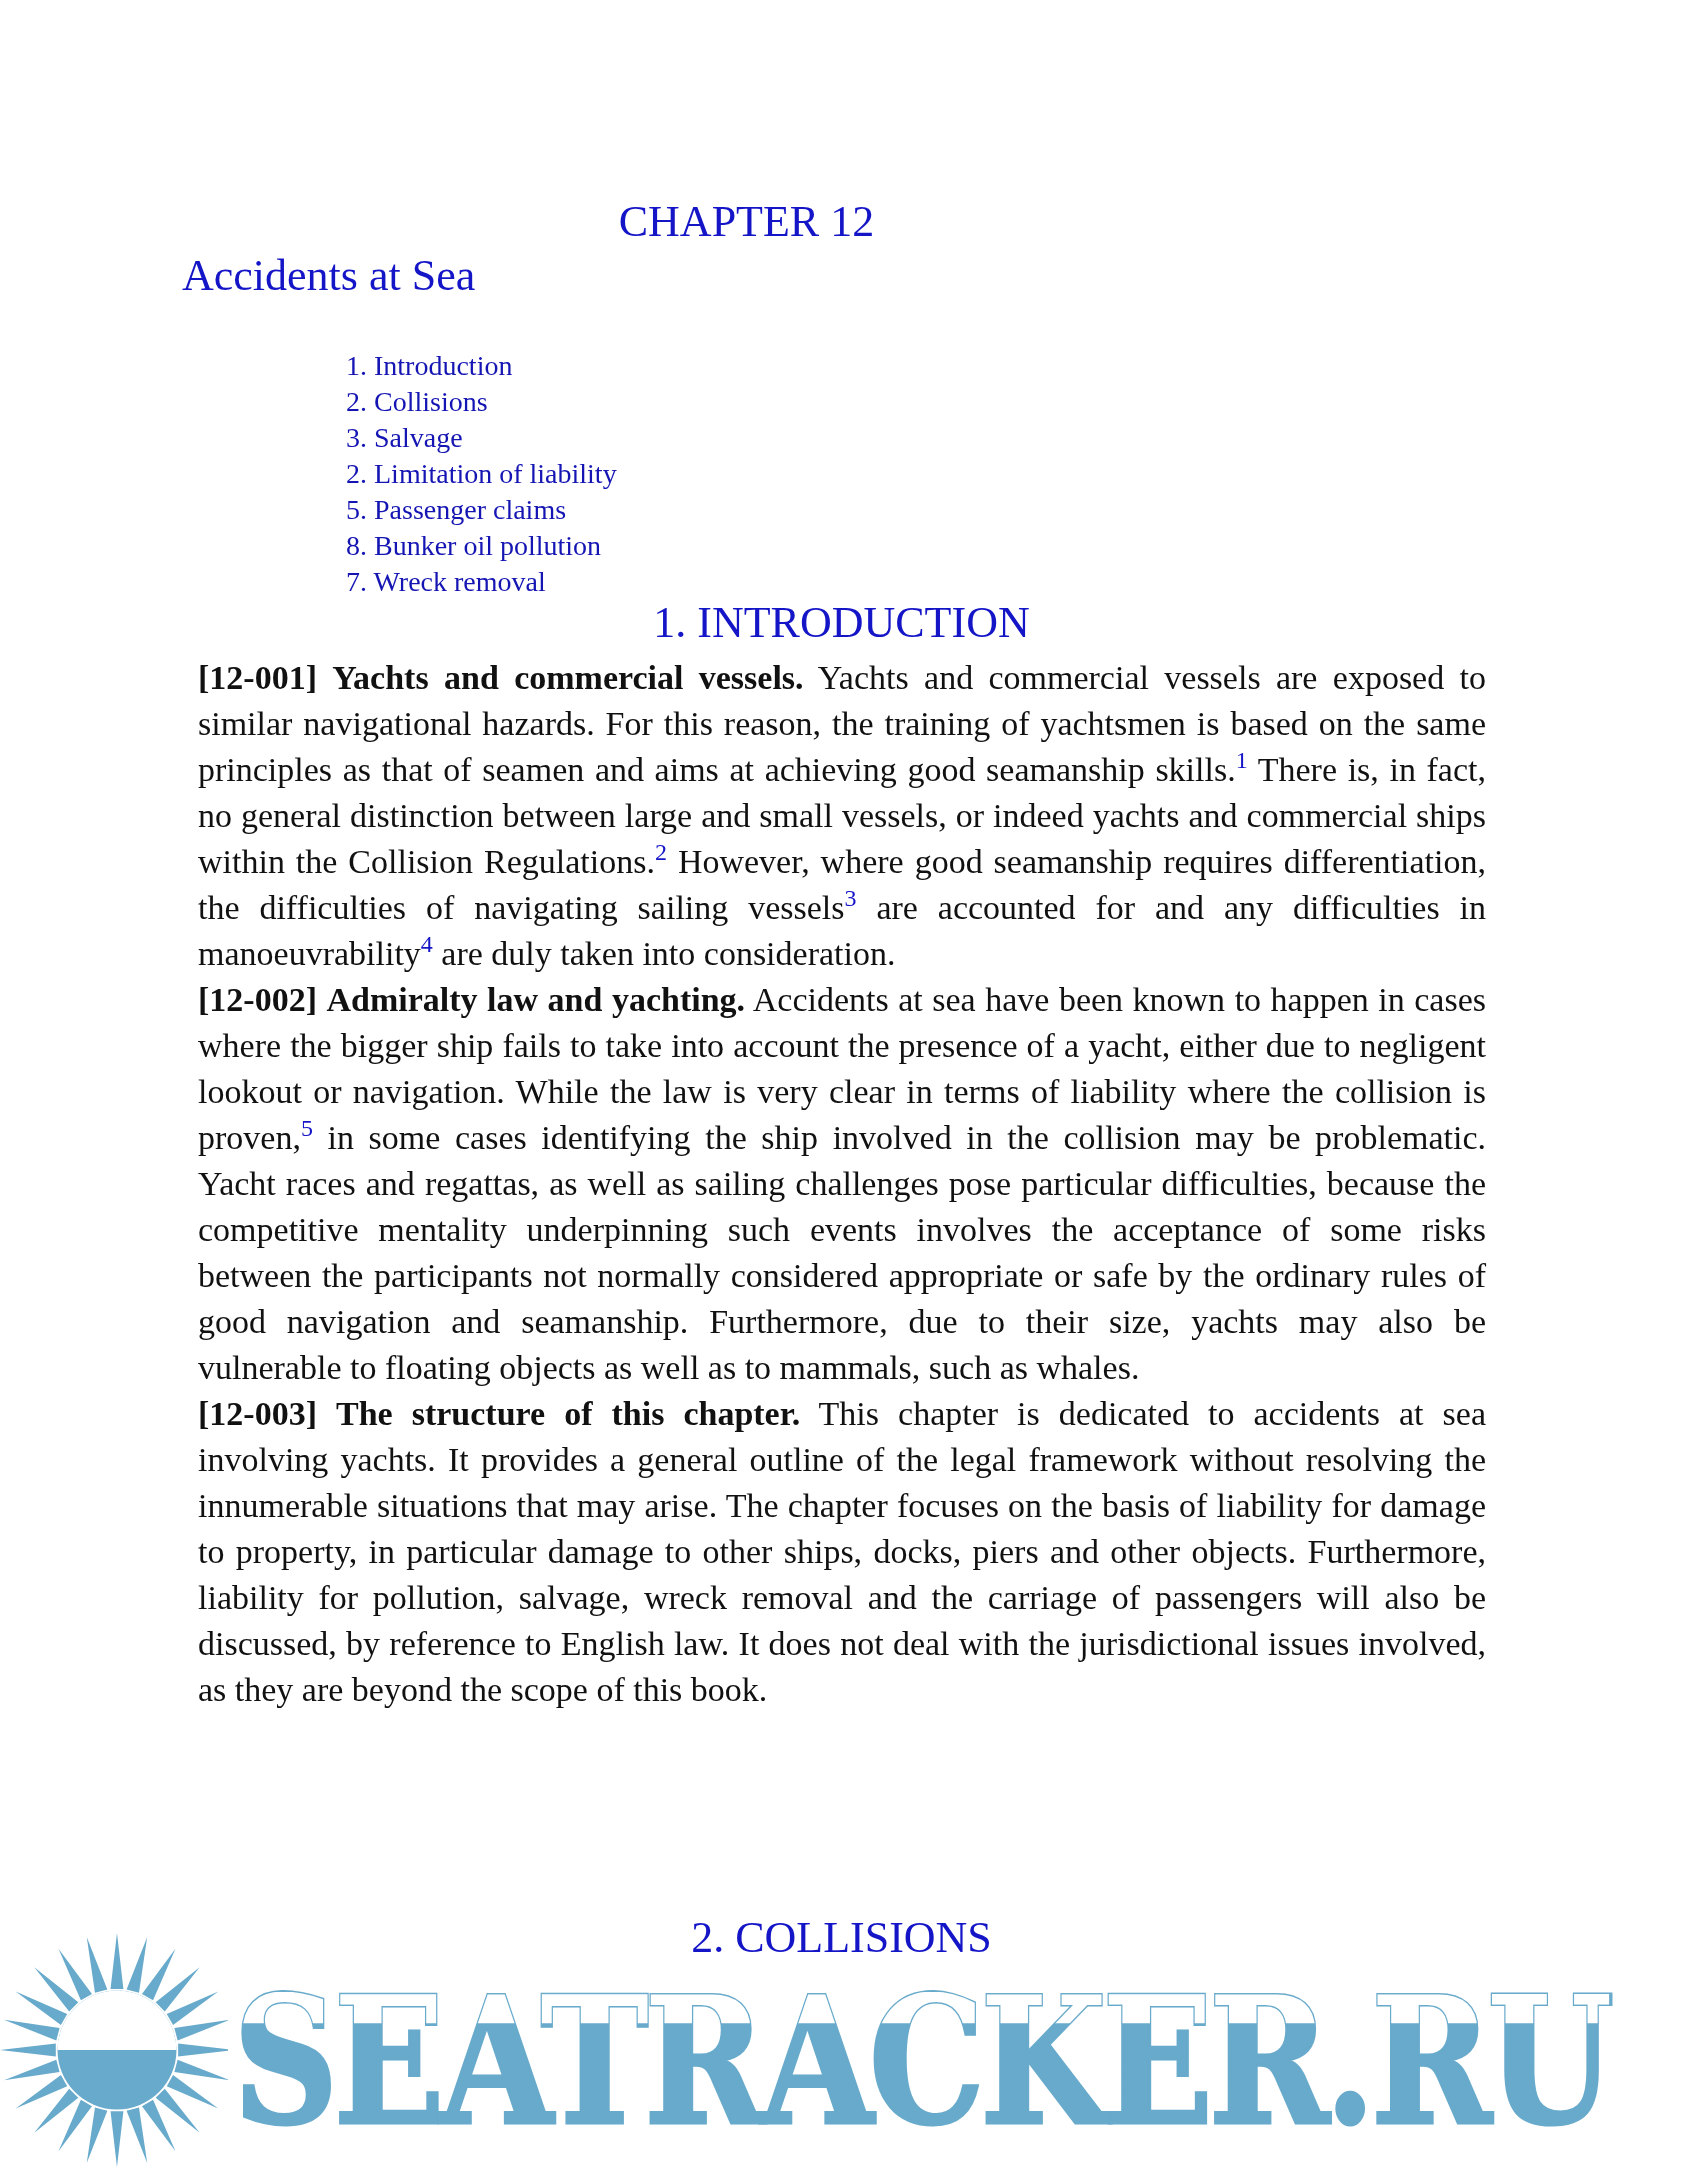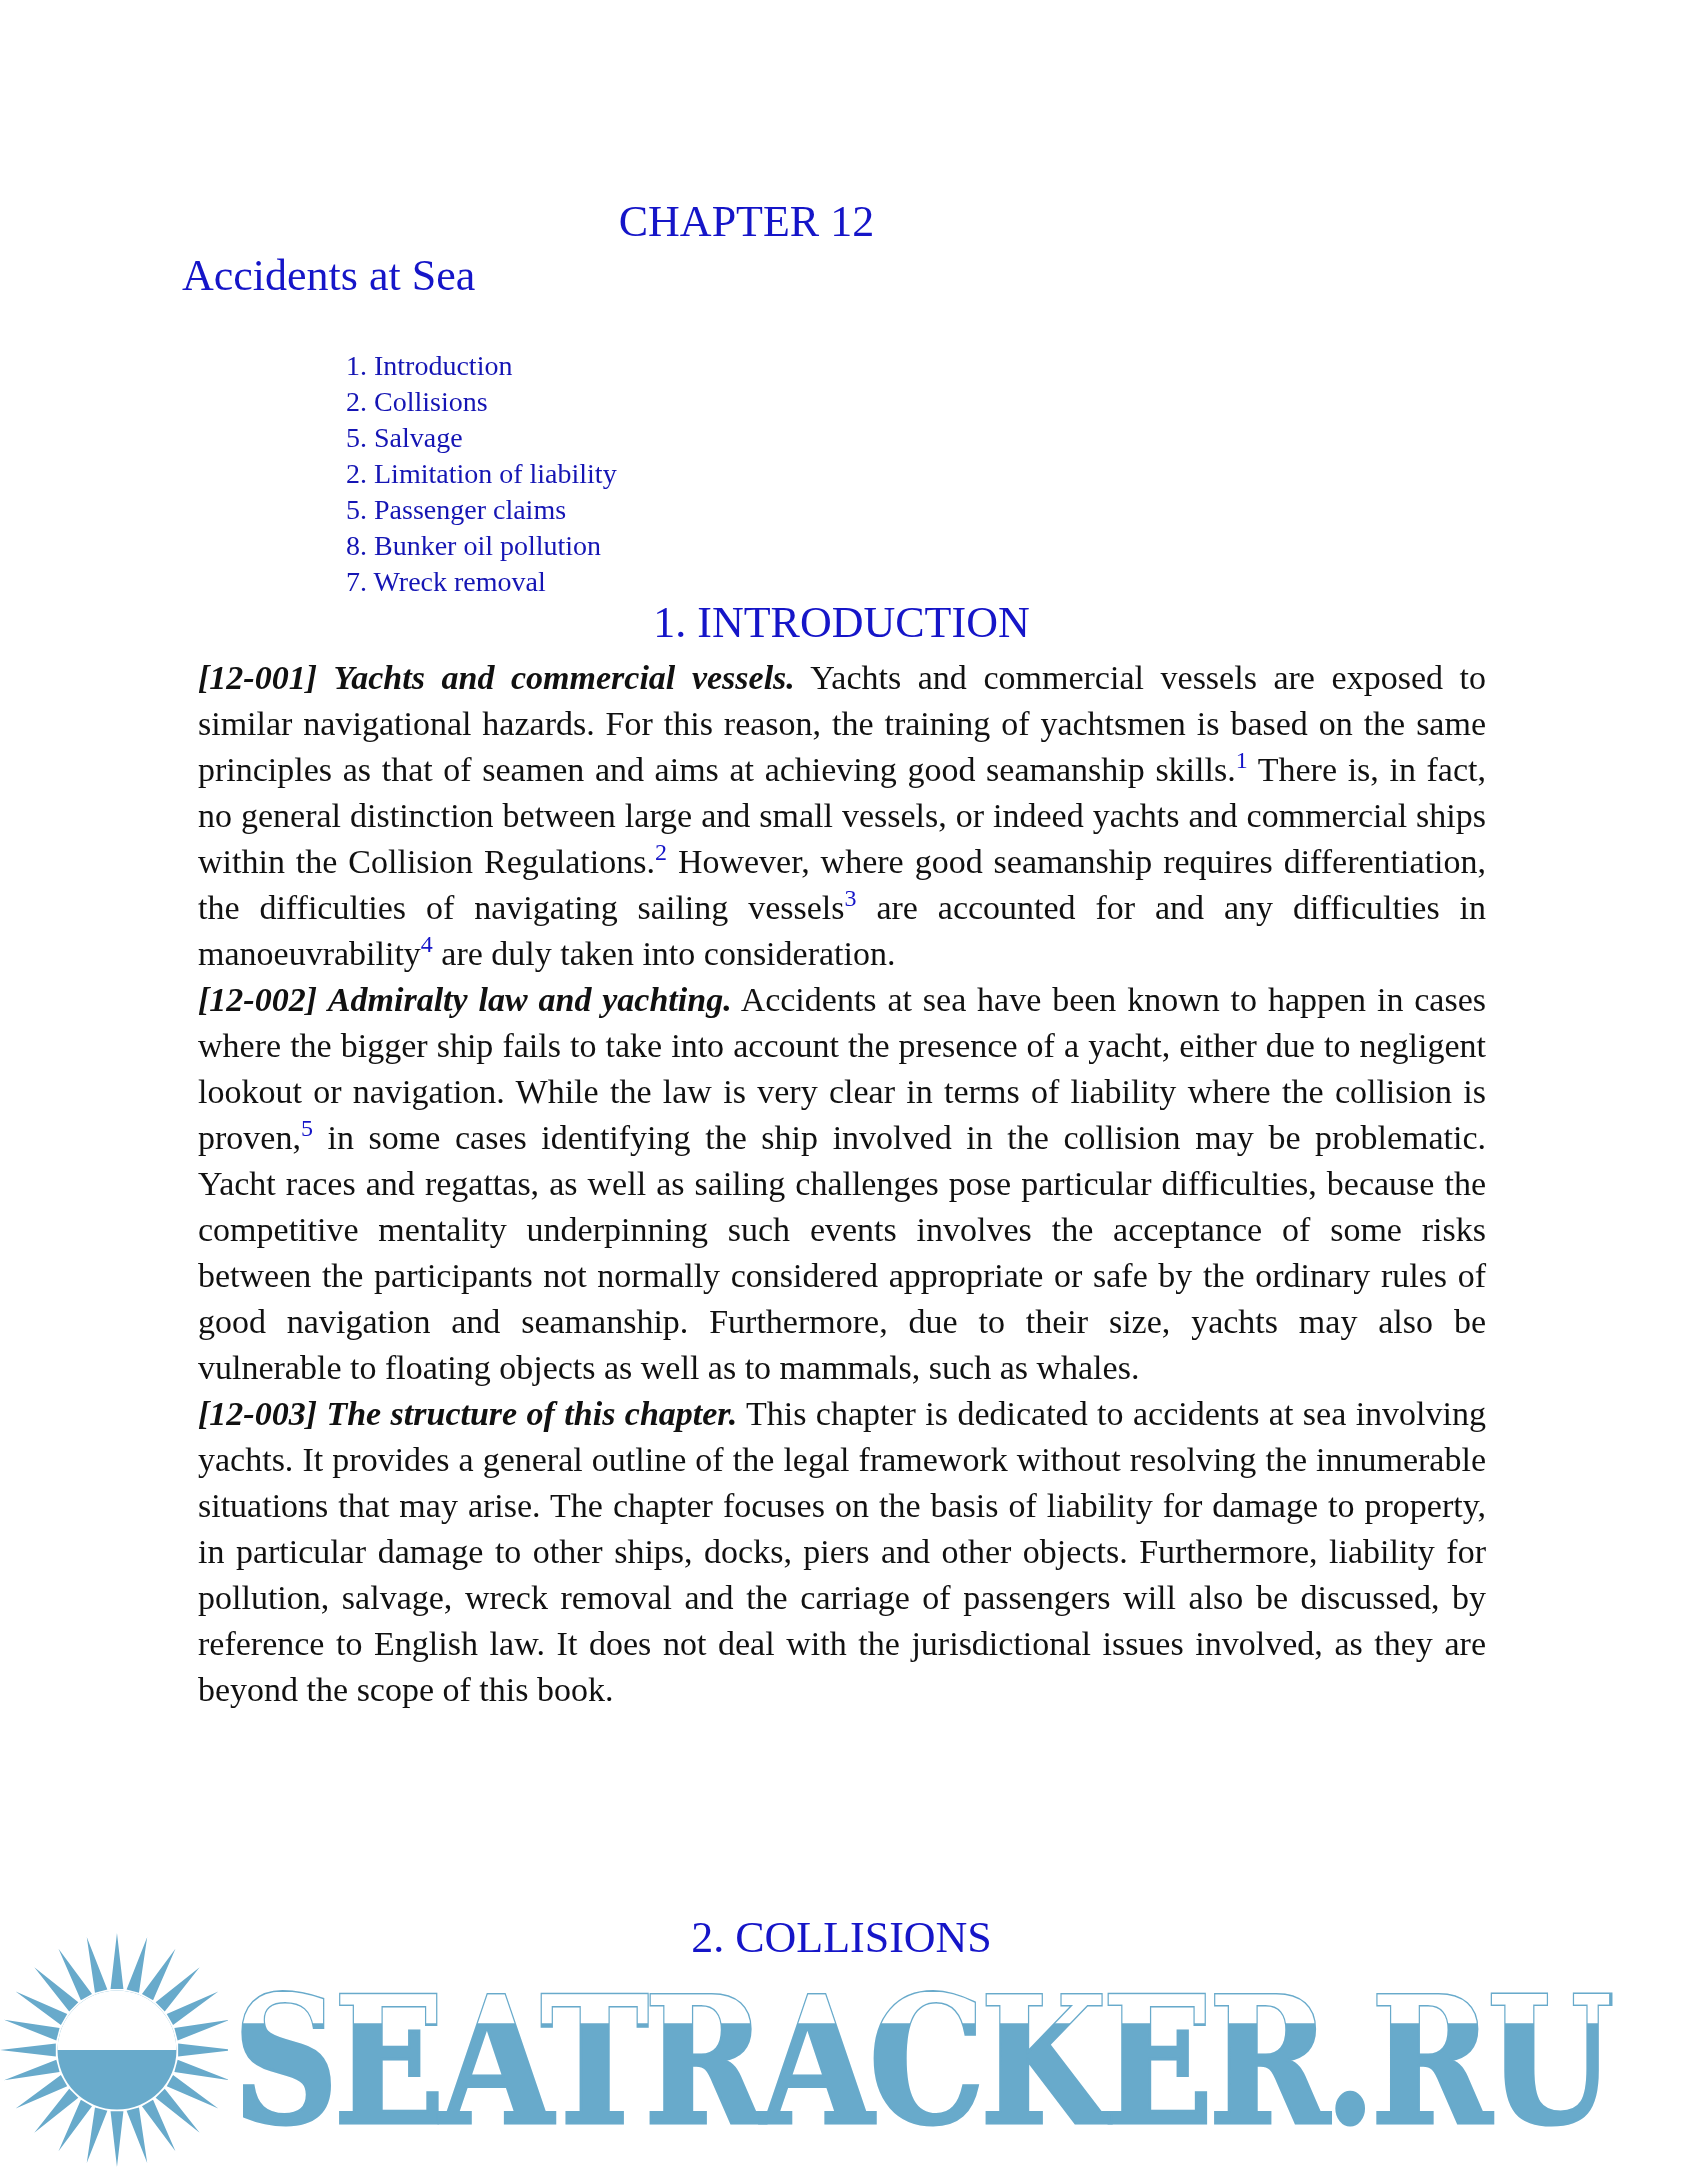--- a/index.html
+++ b/index.html
@@ -58,21 +58,21 @@
     .body-text {
       position: absolute;
       left: 198px;
       width: 1288px;
       top: 655px;
       font-size: 34px;
       line-height: 46px;
       text-align: justify;
     }
     .para { margin: 0; }
-    .para b { font-weight: bold; font-style: italic; }
+    .para b { font-weight: bold; }
     .fn {
       color: #1515c8;
       font-size: 24px;
       vertical-align: 13px;
       line-height: 0;
     }
     .watermark {
       position: absolute;
       left: 0;
       top: 1931px;
@@ -111,21 +111,21 @@
 <body>
 
 <div class="chapter-label">
   <span>CHAPTER 12</span>
 </div>
 <div class="chapter-title">Accidents at Sea</div>
 
 <ol class="toc">
   <li>1. Introduction</li>
   <li>2. Collisions</li>
-  <li>5. Salvage</li>
+  <li>3. Salvage</li>
   <li>2. Limitation of liability</li>
   <li>5. Passenger claims</li>
   <li>8. Bunker oil pollution</li>
   <li>7. Wreck removal</li>
 </ol>
 
 <div class="section-heading" style="top:598px;">1. INTRODUCTION</div>
 
 <div class="body-text">
   <p class="para"><b>[12-001]</b> <b>Yachts and commercial vessels.</b><span> Yachts and commercial vessels are exposed to similar navigational hazards. For this reason, the training of yachtsmen is based on the same principles as that of seamen and aims at achieving good seamanship skills.</span><sup class="fn">1</sup><span> There is, in fact, no general distinction between large and small vessels, or indeed yachts and commercial ships within the Collision Regulations.</span><sup class="fn">2</sup><span> However, where good seamanship requires differentiation, the difficulties of navigating sailing vessels</span><sup class="fn">3</sup><span> are accounted for and any difficulties in manoeuvrability</span><sup class="fn">4</sup><span> are duly taken into consideration.</span></p>

